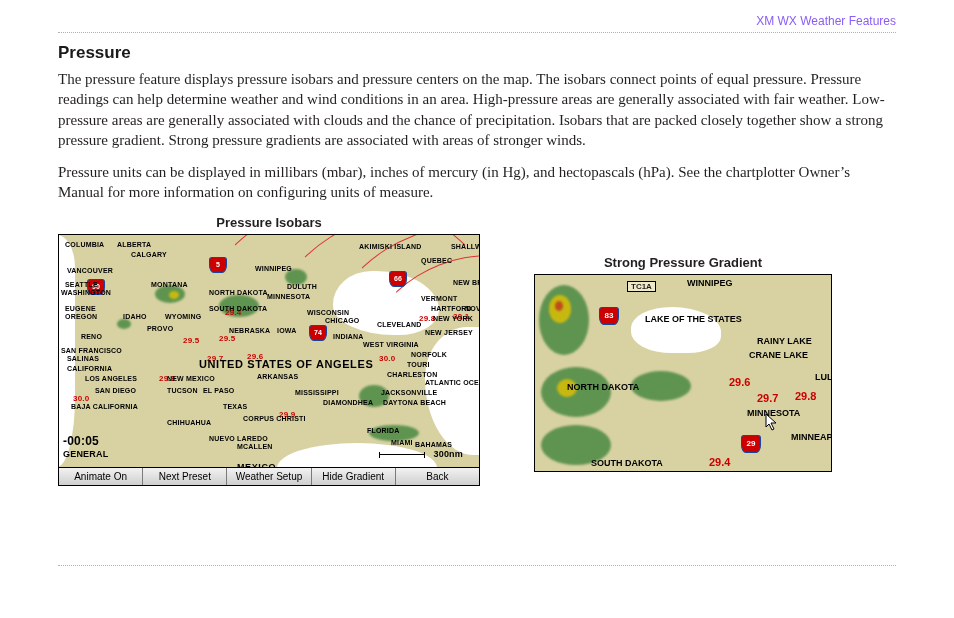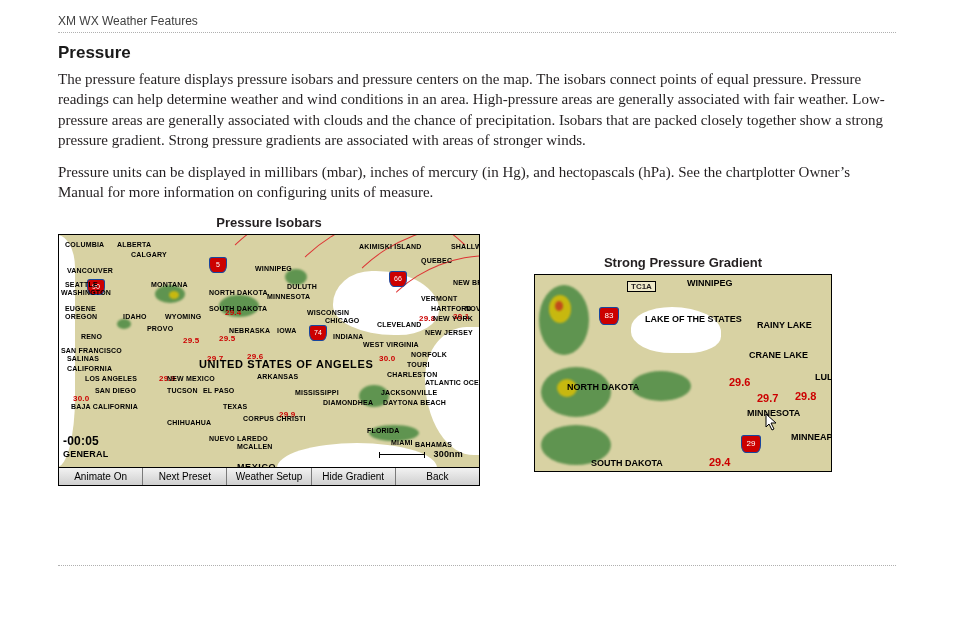--- a/index.html
+++ b/index.html
@@ -15,22 +15,22 @@
   .page {
     position: relative;
     box-sizing: border-box;
     width: 954px;
     height: 618px;
     padding: 14px 58px 0 58px;
   }
   .header-label {
     font-family: Arial, Helvetica, sans-serif;
     font-size: 12px;
-    color: #404040;
-    text-align: left;
+    color: #8b5cf6;
+    text-align: right;
     margin-bottom: 4px;
   }
   .rule {
     border: none;
     border-top: 1px dotted #b0b0b0;
     margin: 0 0 10px 0;
   }
   h2.section-title {
     font-family: Arial, Helvetica, sans-serif;
     font-size: 17px;
@@ -101,21 +101,21 @@
     white-space:nowrap;
     line-height:1;
     letter-spacing:.2px;
   }
   .mval { color:#c00; font-size:8px; }
   .ctry { font-size:11px; letter-spacing:.6px; }
   .hwy {
     position:absolute; width:16px; height:14px;
     background:#c00; color:#fff; border:1px solid #1646a0;
     border-radius:3px 3px 5px 5px / 3px 3px 8px 8px;
-    font-size:7px; font-weight:normal; text-align:center; line-height:14px;
+    font-size:7px; font-weight:bold; text-align:center; line-height:14px;
   }
 
   .ovl.time { bottom:20px; left:4px; font-size:12px; }
   .ovl.gen  { bottom:8px;  left:4px; font-size:9px; }
   .ovl.scale-bar { bottom:12px; right:54px; width:46px; height:0; border-top:1px solid #000; }
   .ovl.scale-bar::before, .ovl.scale-bar::after { content:""; position:absolute; top:-3px; width:0; height:6px; border-left:1px solid #000; }
   .ovl.scale-bar::after { right:0; }
   .ovl.scale { bottom:8px; right:16px; font-size:9px; }
 
   .cp-softkeys { display:flex; border-top:1px solid #000; }
@@ -324,21 +324,21 @@
         <div class="hwy" style="top:32px;left:64px;width:18px;height:16px;line-height:16px;font-size:8px">83</div>
         <div class="hwy" style="top:160px;left:206px;width:18px;height:16px;line-height:16px;font-size:8px">29</div>
 
         <div class="zval" style="top:102px;left:194px">29.6</div>
         <div class="zval" style="top:118px;left:222px">29.7</div>
         <div class="zval" style="top:116px;left:260px">29.8</div>
         <div class="zval" style="top:182px;left:174px">29.4</div>
 
         <div class="zcity" style="top:4px;left:152px">WINNIPEG</div>
         <div class="zcity" style="top:40px;left:110px">LAKE OF THE STATES</div>
-        <div class="zcity" style="top:46px;left:222px">RAINY LAKE</div>
+        <div class="zcity" style="top:62px;left:222px">RAINY LAKE</div>
         <div class="zcity" style="top:76px;left:214px">CRANE LAKE</div>
         <div class="zcity" style="top:108px;left:32px">NORTH DAKOTA</div>
         <div class="zcity" style="top:134px;left:212px">MINNESOTA</div>
         <div class="zcity" style="top:158px;left:256px">MINNEAP</div>
         <div class="zcity" style="top:184px;left:56px">SOUTH DAKOTA</div>
         <div class="zcity" style="top:98px;left:280px">LUL</div>
 
         <div class="cursor" style="top:138px;left:230px">
           <svg viewBox="0 0 14 18" width="14" height="18">
               <path d="M1 1 L1 14 L4 11 L7 17 L9 16 L6 10 L11 10 Z" fill="#fff" stroke="#000" stroke-width="1"></path>

